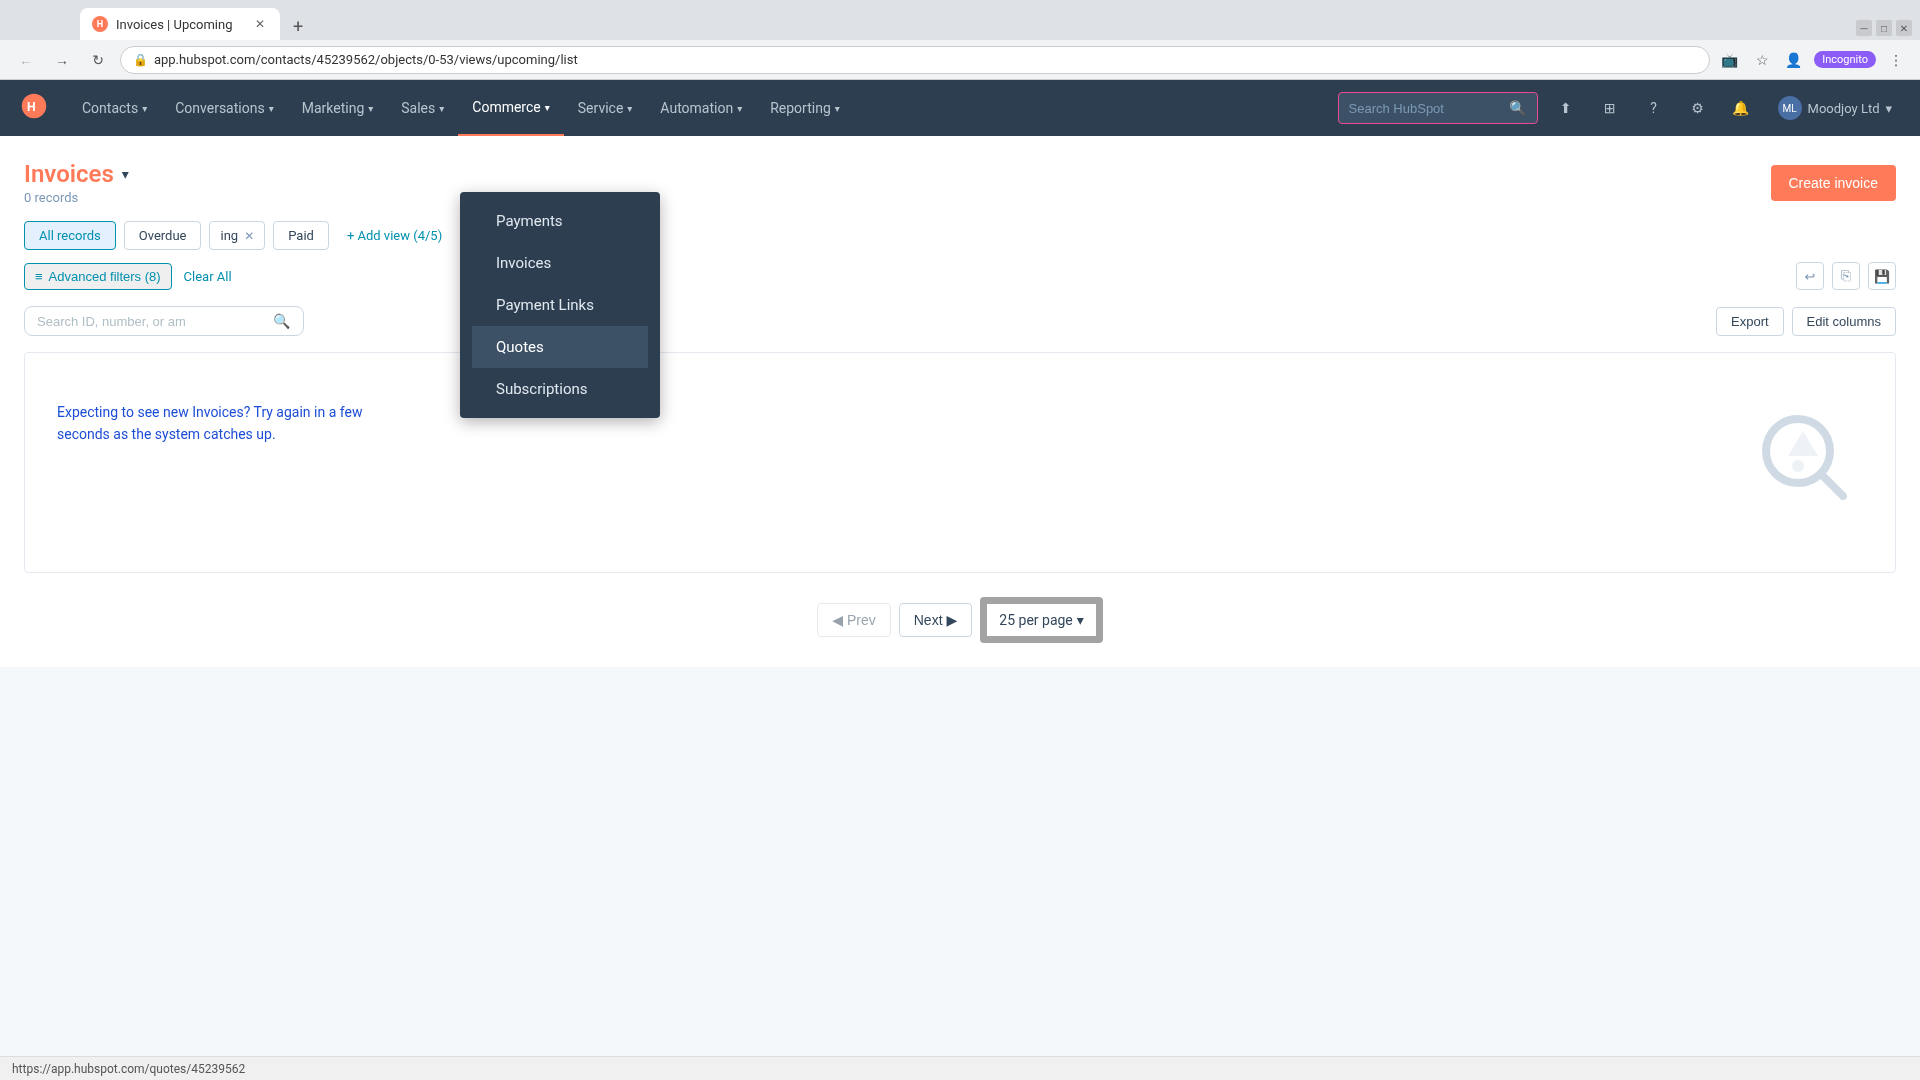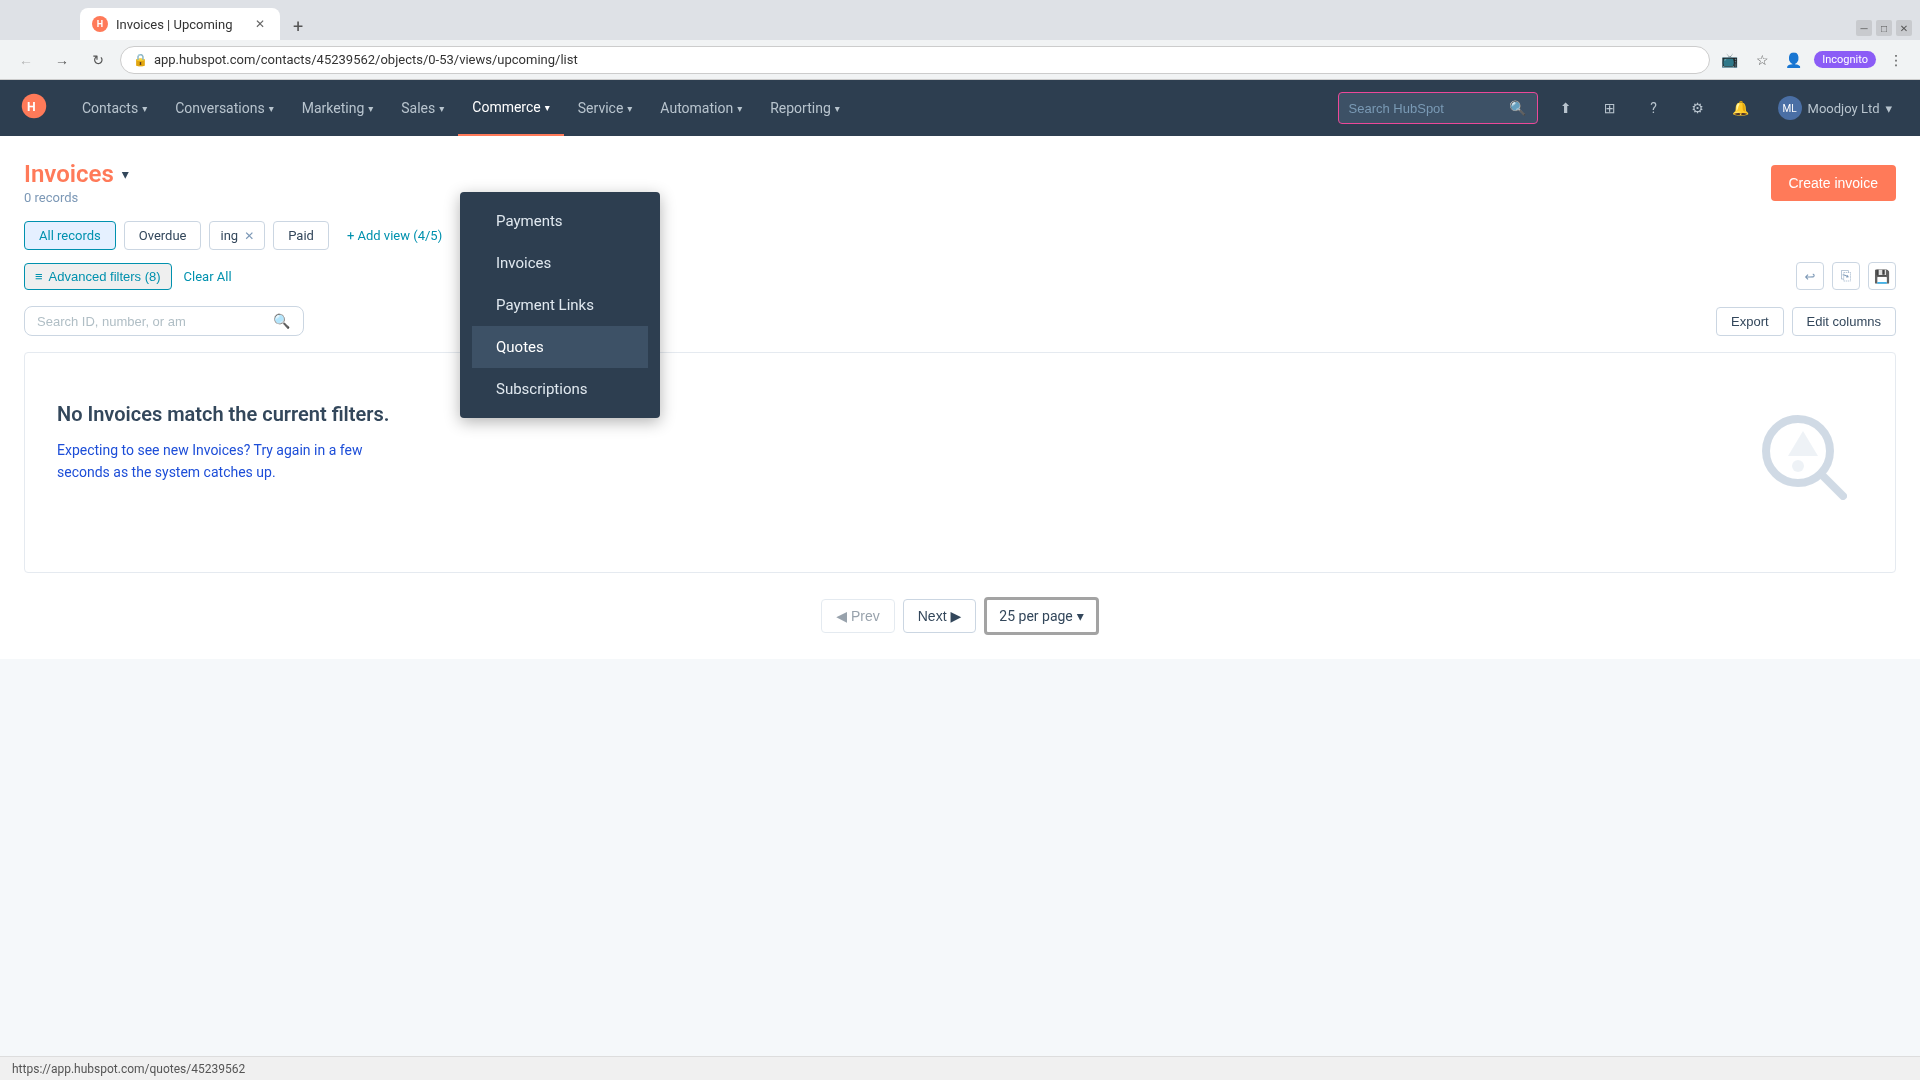--- a/index.html
+++ b/index.html
@@ -84,21 +84,21 @@
     
     .empty-state { background: #fff; border: 1px solid #e5eaf0; border-radius: 4px; padding: 48px 32px; display: flex; align-items: flex-start; gap: 32px; min-height: 220px; }
     .empty-text h2 { font-size: 20px; font-weight: 600; color: #33475b; margin-bottom: 12px; line-height: 1.3; }
     .empty-text p { font-size: 14px; color: #1d4ed8; line-height: 1.6; max-width: 360px; }
     .empty-illustration { margin-left: auto; opacity: 0.35; }
 
     
     .pagination { display: flex; align-items: center; justify-content: center; gap: 8px; margin-top: 24px; }
     .page-btn { display: flex; align-items: center; gap: 4px; padding: 8px 14px; border-radius: 4px; border: 1px solid #cbd6e2; background: #fff; font-size: 14px; color: #33475b; cursor: pointer; }
     .page-btn.disabled { opacity: 0.5; cursor: default; }
-    .per-page-select { display: flex; align-items: center; gap: 4px; padding: 8px 12px; border-radius: 4px; border: 3px solid #a3a3a3; background: #fff; font-size: 14px; color: #33475b; cursor: pointer; }
+    .per-page-select { display: flex; align-items: center; gap: 4px; padding: 8px 12px; border-radius: 4px; border: 7px solid #a3a3a3; background: #fff; font-size: 14px; color: #33475b; cursor: pointer; }
     .commerce-dropdown { position: absolute; top: 56px; left: 460px; background: #2d3e50; border-radius: 4px; min-width: 200px; z-index: 200; box-shadow: 0 4px 16px rgba(0,0,0,0.3); padding: 8px 12px; }
     .dropdown-item { padding: 12px 24px; font-size: 15px; color: #e0e8ef; cursor: pointer; white-space: nowrap; }
     .dropdown-item.hovered { background: #3d5166; color: #fff; }
 
     
     .status-bar { background: #f0f0f0; height: 24px; display: flex; align-items: center; padding: 0 12px; font-size: 12px; color: #555; position: fixed; bottom: 0; width: 1920px; border-top: 1px solid #ddd; }
   </style>
 </head>
 <body>
 
@@ -252,21 +252,20 @@
           <span>🔍</span>
         </div>
         <div class="table-actions">
           <button class="action-btn">Export</button>
           <button class="action-btn">Edit columns</button>
         </div>
       </div>
 
       <div class="empty-state">
         <div class="empty-text">
-          <h2>No Invoices match the current filters.</h2>
           <p>Expecting to see new Invoices? Try again in a few seconds as the system catches up.</p>
         </div>
         <div class="empty-illustration">
           <svg width="120" height="120" viewBox="0 0 120 120">
             <circle cx="55" cy="50" r="32" stroke="#7c98b6" stroke-width="8" fill="none"></circle>
             <line x1="78" y1="73" x2="100" y2="95" stroke="#7c98b6" stroke-width="8" stroke-linecap="round"></line>
             <polygon points="60,30 75,55 45,55" fill="#b0c4d8" opacity="0.6"></polygon>
             <circle cx="55" cy="65" r="6" fill="#b0c4d8" opacity="0.6"></circle>
           </svg>
         </div>

